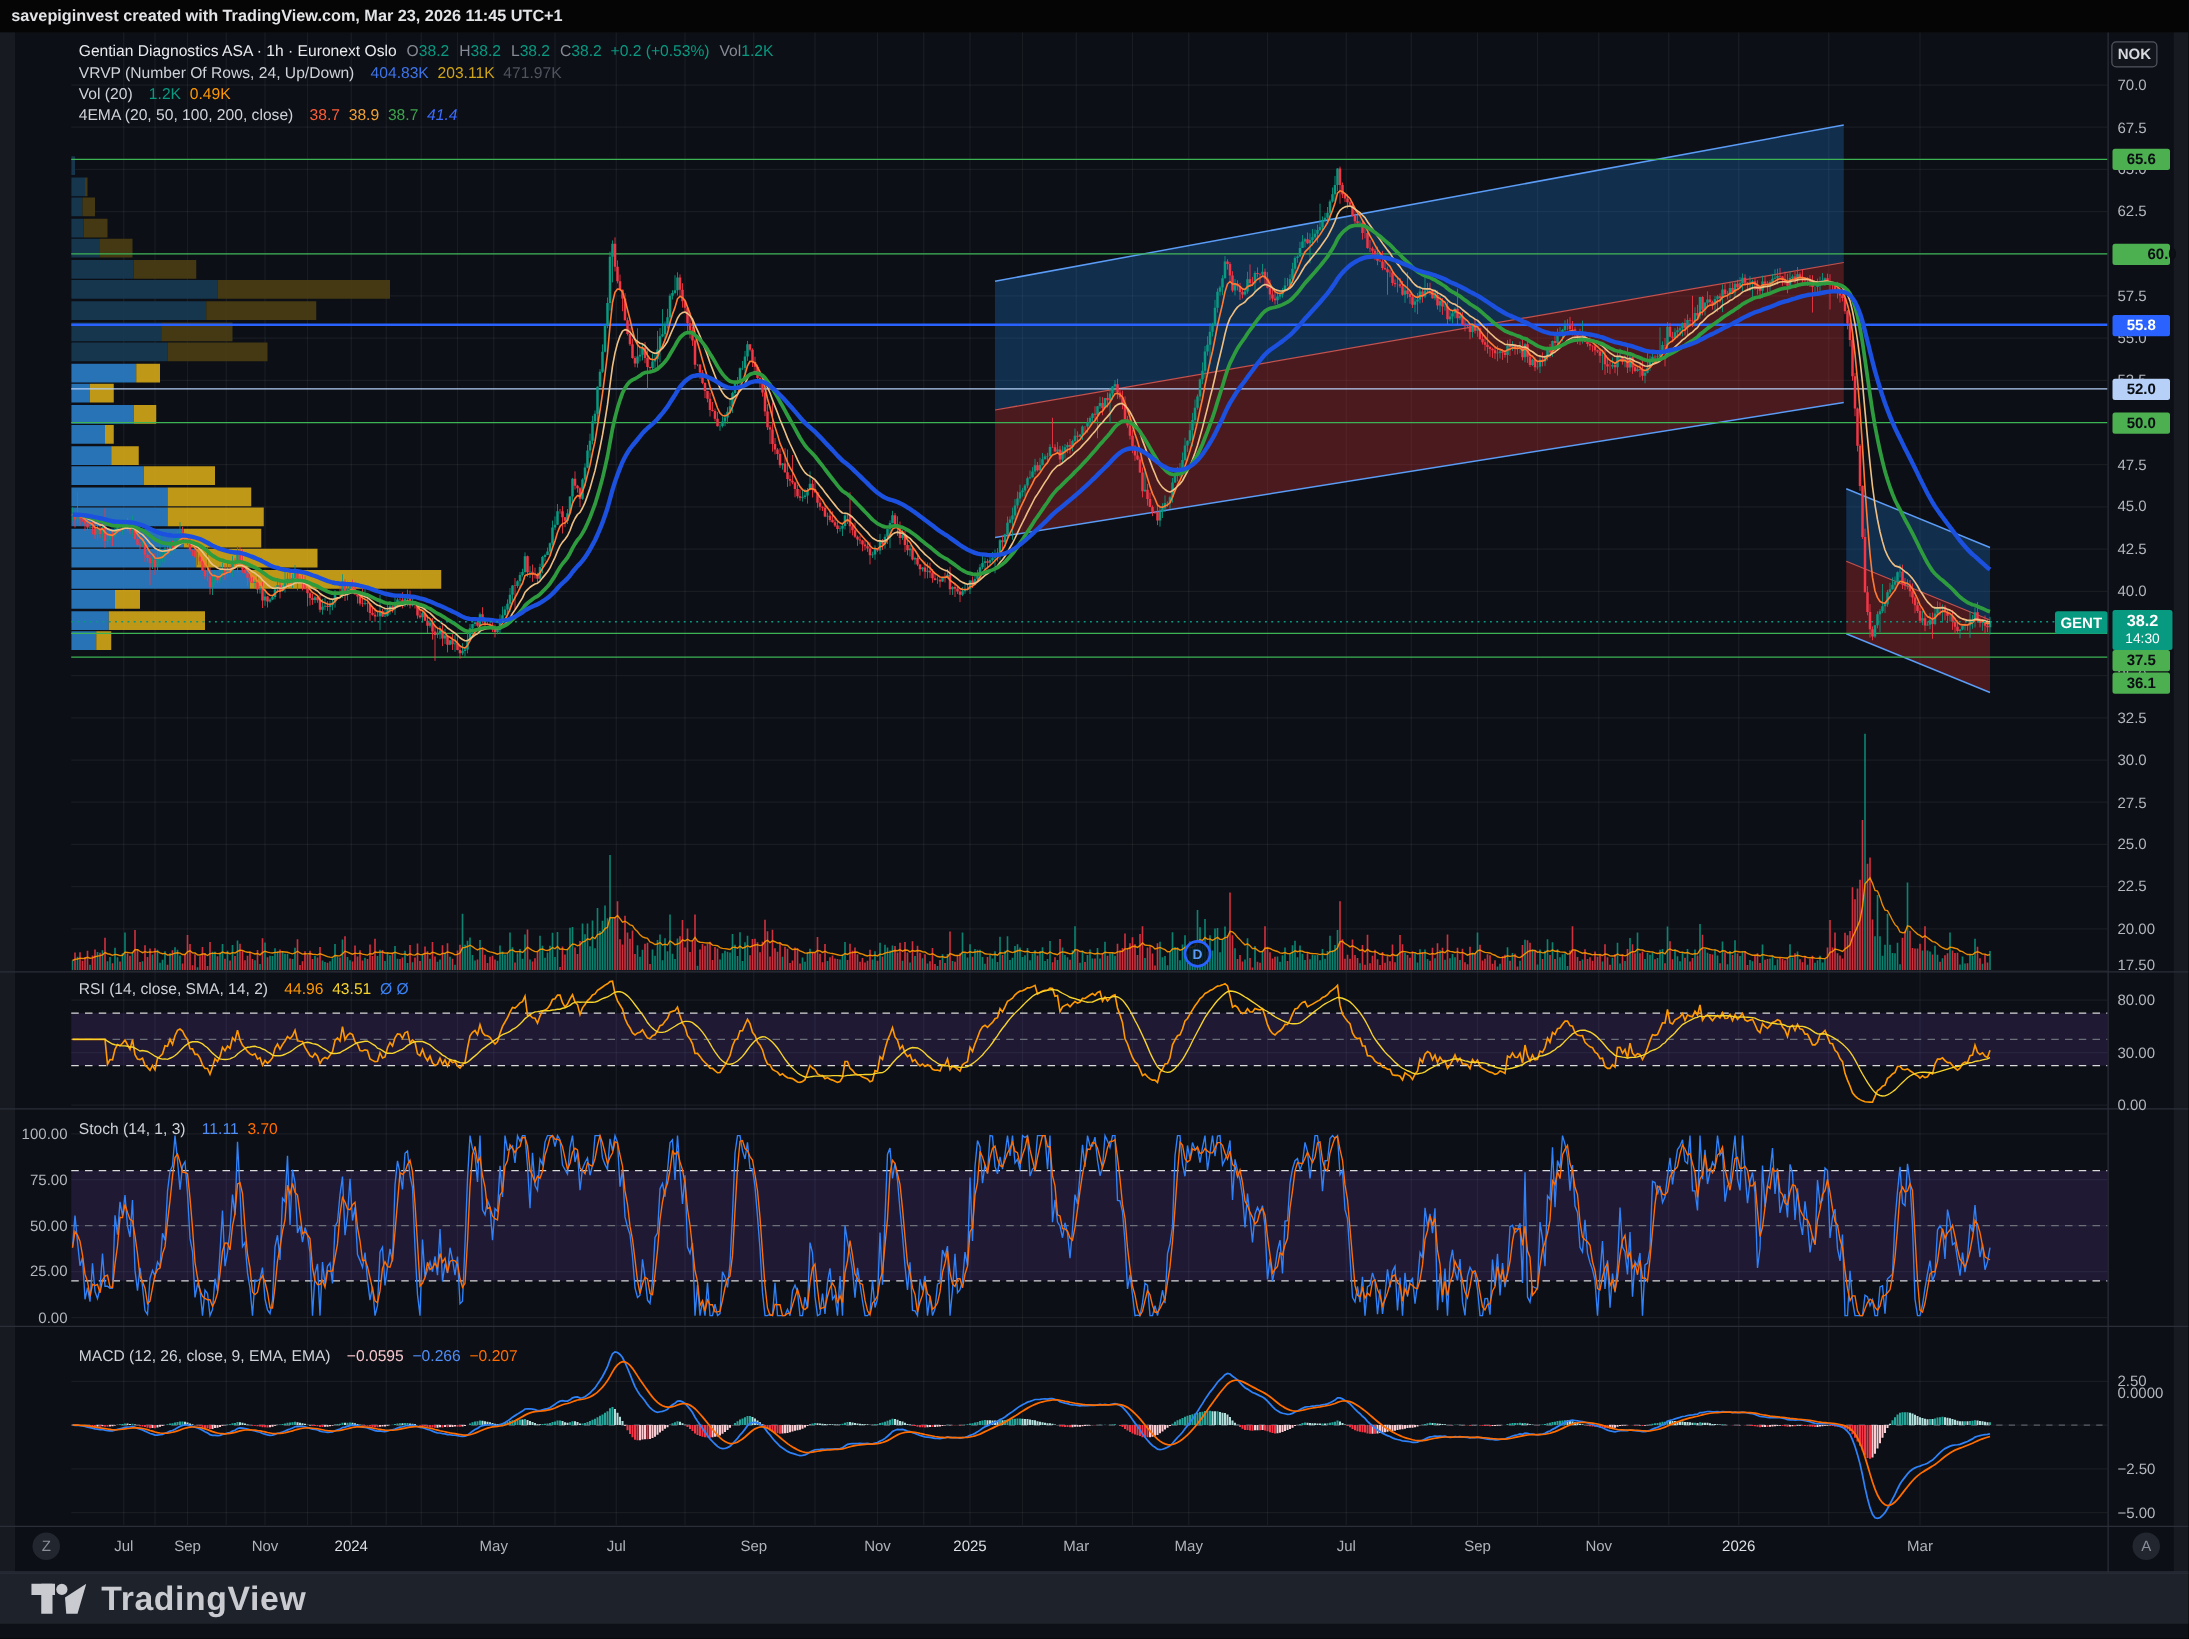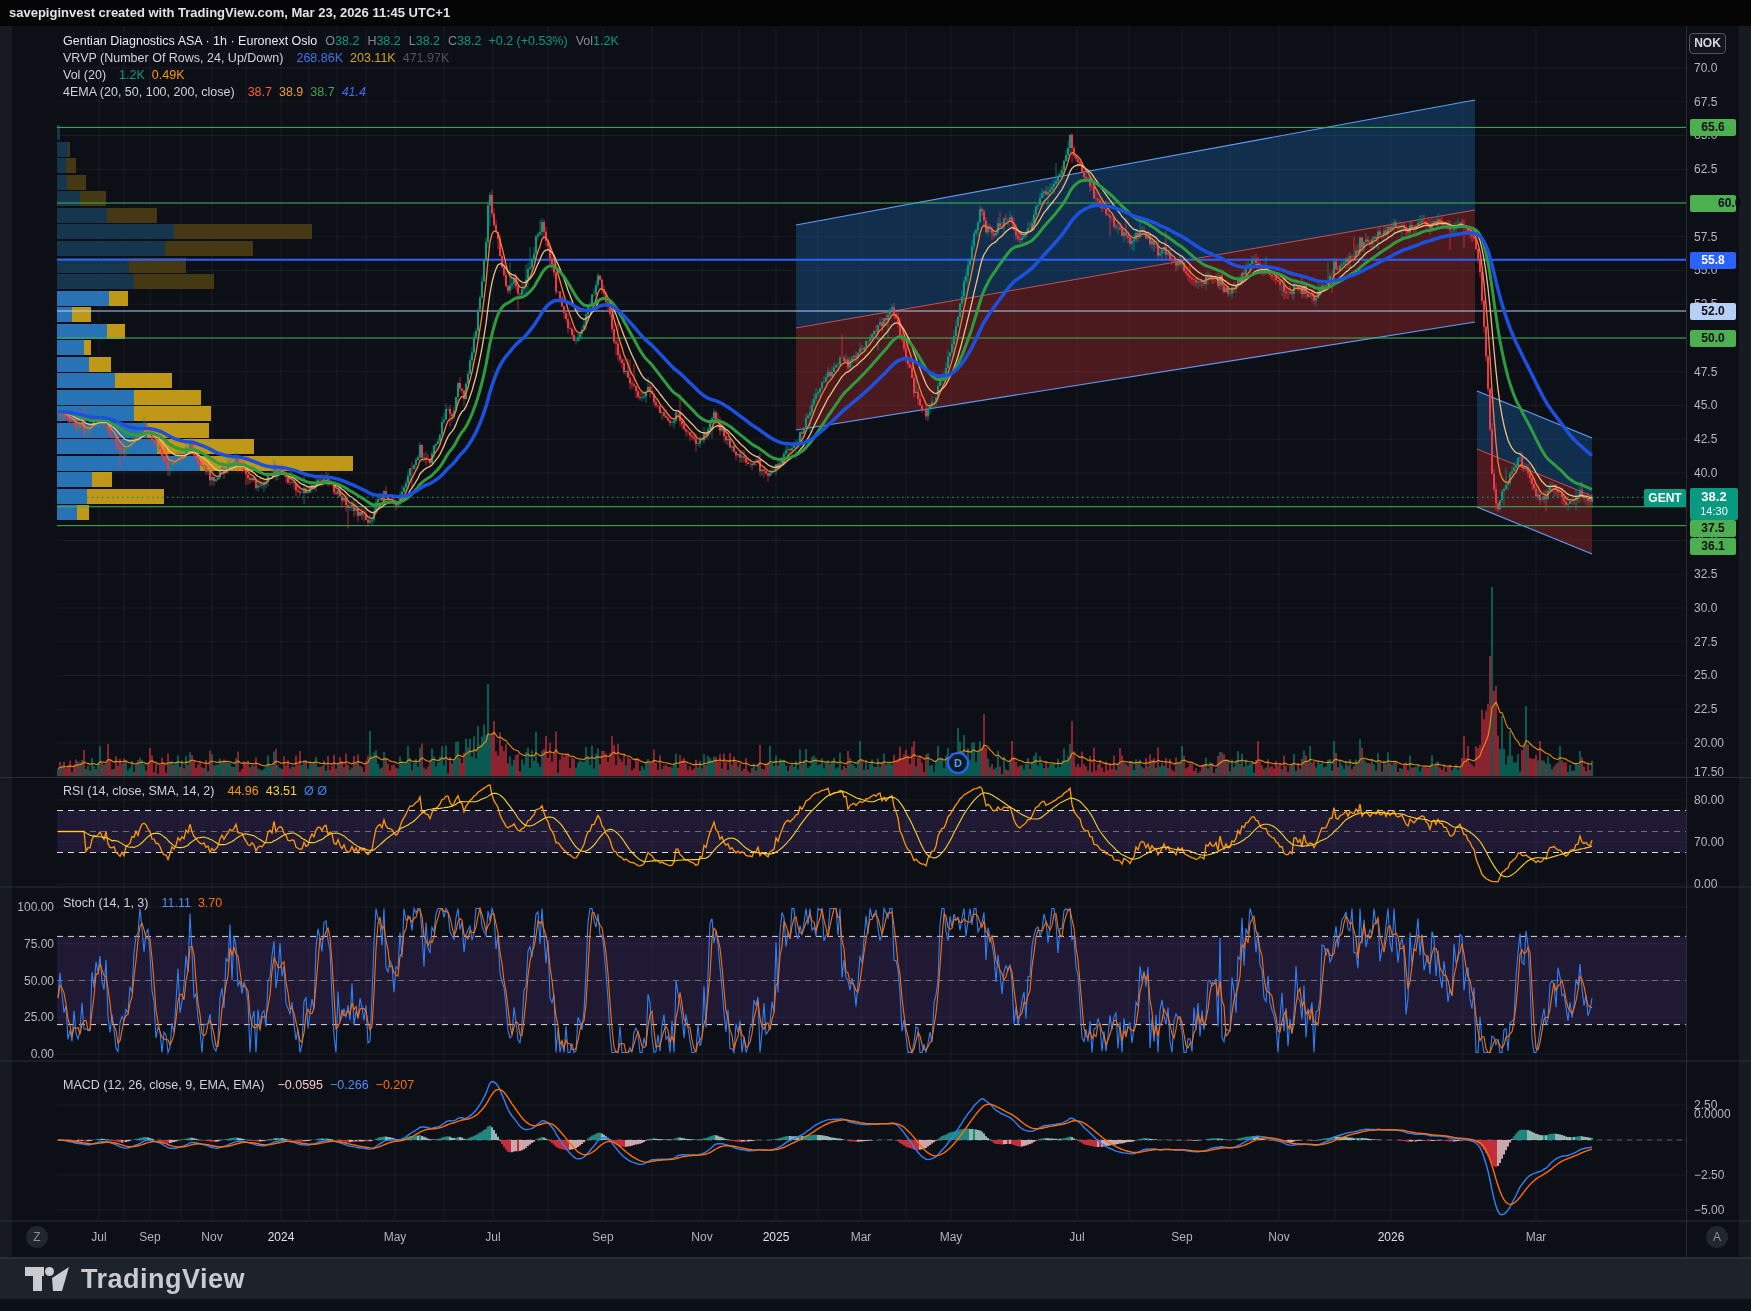--- a/index.html
+++ b/index.html
@@ -249,21 +249,21 @@
       <line x1="0" y1="1221" x2="1751" y2="1221" stroke="#2a2e39" stroke-width="1"></line>
       <line x1="0" y1="1257.5" x2="1751" y2="1257.5" stroke="#2a2e39" stroke-width="1"></line>
       <line x1="1686.5" y1="26" x2="1686.5" y2="1258" stroke="#2a2e39" stroke-width="1"></line>
     </svg>
 
   <div class="legend" style="left:63px;top:33px;">
     <div class="lrow">
       <span class="ttl">Gentian Diagnostics ASA · 1h · Euronext Oslo</span><span id="ohlc-vals"><span class="ohlc-l">O</span><span style="color: rgb(8, 153, 129);">38.2</span><span class="ohlc-l">H</span><span style="color: rgb(8, 153, 129);">38.2</span><span class="ohlc-l">L</span><span style="color: rgb(8, 153, 129);">38.2</span><span class="ohlc-l">C</span><span style="color: rgb(8, 153, 129);">38.2</span></span><span class="lv" style="color:#089981">+0.2 (+0.53%)</span><span class="ohlc-l">Vol</span><span style="color:#089981">1.2K</span>
     </div>
     <div class="lrow">
-      <span class="lbl">VRVP (Number Of Rows, 24, Up/Down)</span><span id="vrvp-vals"><span class="lv" style="color: rgb(63, 116, 232);">268.86K</span><span class="lv" style="color: rgb(208, 164, 24);">203.11K</span><span class="lv" style="color: rgb(80, 83, 94);">471.97K</span></span>
+      <span class="lbl">VRVP (Number Of Rows, 24, Up/Down)</span><span id="vrvp-vals"><span class="lv" style="color: rgb(63, 116, 232);">404.83K</span><span class="lv" style="color: rgb(208, 164, 24);">203.11K</span><span class="lv" style="color: rgb(80, 83, 94);">471.97K</span></span>
     </div>
     <div class="lrow">
       <span class="lbl">Vol (20)</span><span id="vol-vals"><span class="lv" style="color: rgb(8, 153, 129);">1.2K</span><span class="lv" style="color: rgb(255, 152, 0);">0.49K</span></span>
     </div>
     <div class="lrow">
       <span class="lbl">4EMA (20, 50, 100, 200, close)</span><span id="ema-vals"><span class="lv" style="color: rgb(252, 93, 55);">38.7</span><span class="lv" style="color: rgb(239, 160, 54);">38.9</span><span class="lv" style="color: rgb(63, 163, 77);">38.7</span><span class="lv" style="color: rgb(61, 107, 255); font-style: italic;">41.4</span></span>
     </div>
   </div>
 
   <div class="legend" style="left:63px;top:783px;">
@@ -294,21 +294,21 @@
       <div class="axis-label" style="top: 465px;">40.0</div>
       <div class="axis-label" style="top: 532px;">35.0</div>
       <div class="axis-label" style="top: 566px;">32.5</div>
       <div class="axis-label" style="top: 600px;">30.0</div>
       <div class="axis-label" style="top: 634px;">27.5</div>
       <div class="axis-label" style="top: 667px;">25.0</div>
       <div class="axis-label" style="top: 701px;">22.5</div>
       <div class="axis-label" style="top: 735px;">20.00</div>
       <div class="axis-label" style="top: 764px;">17.50</div>
       <div class="axis-label" style="top: 792px;">80.00</div>
-      <div class="axis-label" style="top: 834px;">70.00</div>
+      <div class="axis-label" style="top: 834px;">30.00</div>
       <div class="axis-label" style="top: 876px;">0.00</div>
       <div class="axis-label" style="top: 1097px;">2.50</div>
       <div class="axis-label" style="top: 1106px;">0.0000</div>
       <div class="axis-label" style="top: 1167px;">−2.50</div>
       <div class="axis-label" style="top: 1202px;">−5.00</div>
       <div class="laxis-label" style="top: 899px;">100.00</div>
       <div class="laxis-label" style="top: 936px;">75.00</div>
       <div class="laxis-label" style="top: 973px;">50.00</div>
       <div class="laxis-label" style="top: 1009px;">25.00</div>
       <div class="laxis-label" style="top: 1046px;">0.00</div>

